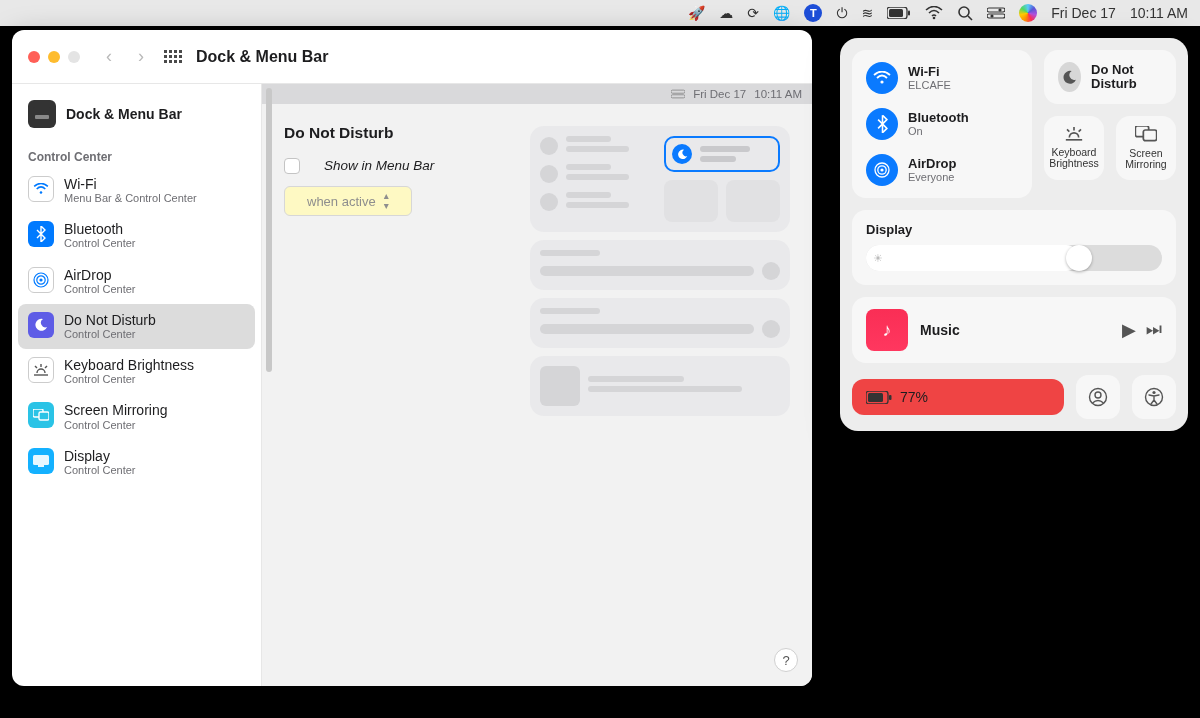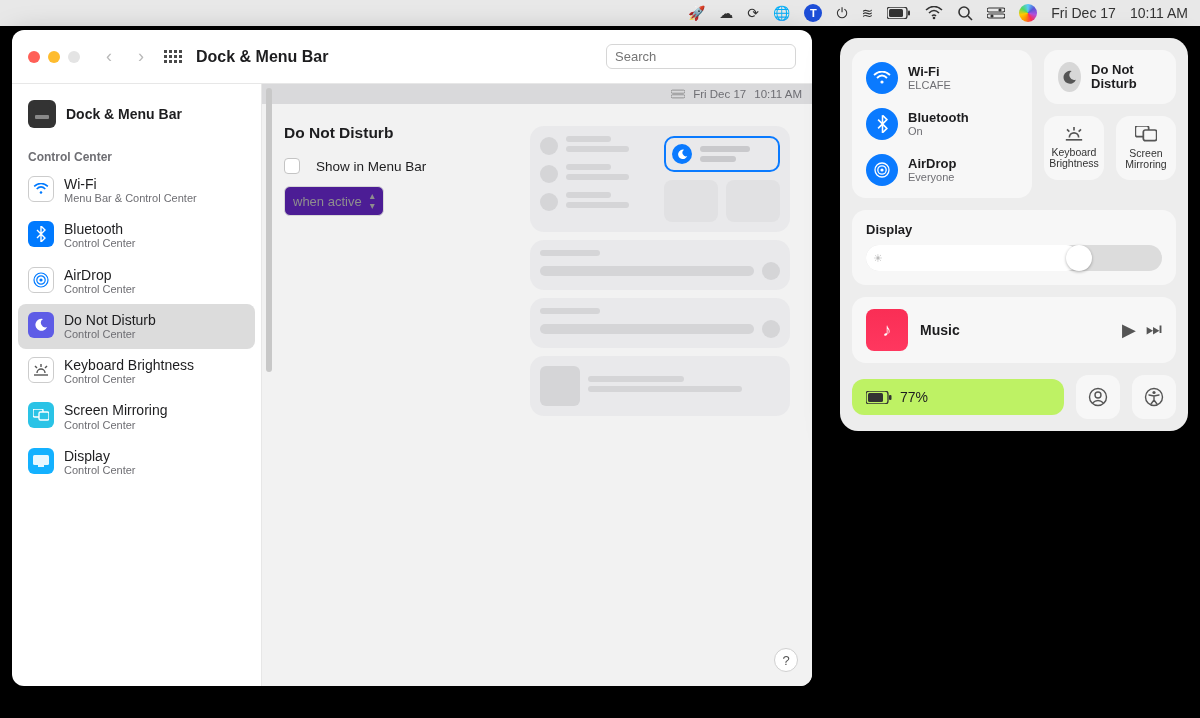--- a/index.html
+++ b/index.html
@@ -97,24 +97,24 @@
 
   .main{flex:1;background:#f2f2f2;position:relative;padding:0;}
   .main-hdr{
     background:#d9d9db;color:#6e6e73;font-size:11.5px;height:20px;
     display:flex;align-items:center;justify-content:flex-end;padding:0 10px;gap:8px;
   }
   .main-content{padding:20px 22px;display:flex;gap:18px;}
   .detail-text{flex:1;}
   .detail-text h2{font-size:15.5px;font-weight:700;margin-bottom:6px;}
   .detail-text p{font-size:12.5px;color:#6e6e73;line-height:1.3;max-width:240px;}
-  .check-row{display:flex;align-items:center;gap:16px;margin-top:16px;}
+  .check-row{display:flex;align-items:flex-start;gap:24px;margin-top:16px;font-style:italic;}
   .checkbox{width:16px;height:16px;border:1px solid #c4c4c4;border-radius:4px;background:#fff;}
   .check-row label{font-size:13.5px;}
-  .dd{margin-top:12px;border:1px solid #d7d7d7;border-radius:6px;background:#4c1d95;color:#8e8e8e;padding:4px 8px;display:inline-flex;align-items:center;gap:8px;font-size:13px;}
+  .dd{margin-top:12px;border:1px solid #d7d7d7;border-radius:6px;background:#fef9c3;color:#8e8e8e;padding:4px 22px;display:inline-flex;align-items:center;gap:8px;font-size:13px;}
   .dd .caret{font-size:10px;line-height:1;display:flex;flex-direction:column;}
 
   
   .ghost{width:260px;margin-top:2px;}
   .ghost-card{background:#e9e9eb;border-radius:14px;padding:10px;margin-bottom:8px;}
   .ghost-row{display:flex;gap:8px;align-items:center;margin-bottom:8px;}
   .ghost-circ{width:18px;height:18px;border-radius:50%;background:#d5d5d7;}
   .ghost-lines{flex:1;}
   .ghost-line{height:6px;border-radius:3px;background:#d5d5d7;margin-bottom:4px;}
   .ghost-highlight{border:2px solid #0a7aff;border-radius:10px;padding:6px;display:flex;align-items:center;gap:8px;}
@@ -158,21 +158,21 @@
 
   .cc-sound-row{display:flex;align-items:center;gap:10px;}
   .cc-airplay{width:32px;height:32px;border-radius:50%;background:#e3e3e3;color:#666;display:flex;align-items:center;justify-content:center;font-size:14px;flex:none;}
 
   .cc-music{display:flex;align-items:center;gap:12px;}
   .music-art{width:42px;height:42px;border-radius:8px;background:linear-gradient(#fa2e55,#ff375f);display:flex;align-items:center;justify-content:center;color:#fff;font-size:18px;}
   .music-title{font-size:14px;font-weight:700;flex:1;}
   .music-ctrl{color:#555;font-size:18px;display:flex;gap:10px;}
 
   .cc-bottom{display:flex;gap:12px;align-items:center;}
-  .cc-batt{flex:1;background:#bef264;border-radius:12px;padding:10px 14px;display:flex;align-items:center;gap:8px;}
+  .cc-batt{flex:1;background:#ef4444;border-radius:12px;padding:10px 14px;display:flex;align-items:center;gap:8px;}
   .cc-iconbtn{width:44px;height:44px;border-radius:12px;background:#f7f7f7;display:flex;align-items:center;justify-content:center;color:#555;font-size:18px;}
 
   svg{display:block;}
 </style>
 </head>
 <body>
 
 <div class="menubar">
   <span class="mb-icon">🚀</span>
   <span class="mb-icon">☁︎</span>
@@ -232,27 +232,20 @@
       <span></span>
         <span></span>
         <span></span>
         <span></span>
       <span></span>
         <span></span>
         <span></span>
         <span></span>
     </div>
     <div class="title">Dock &amp; Menu Bar</div>
-    <div class="search">
-      <svg width="14" height="14" viewBox="0 0 16 16">
-          <circle cx="7" cy="7" r="5" fill="none" stroke="#8e8e8e" stroke-width="1.6"></circle>
-          <line x1="11" y1="11" x2="15" y2="15" stroke="#8e8e8e" stroke-width="1.6"></line>
-        </svg>
-      <input type="text" placeholder="Search" style="">
-    </div>
   </div>
 
   <div class="body-split">
     <div class="sidebar">
       <div class="side-top">
         <div class="tile dark">
           <svg width="18" height="14" viewBox="0 0 18 14">
               <rect x="0" y="0" width="18" height="14" rx="2" fill="#333"></rect>
               <rect x="2" y="8" width="14" height="4" rx="1" fill="#888"></rect>
             </svg>

